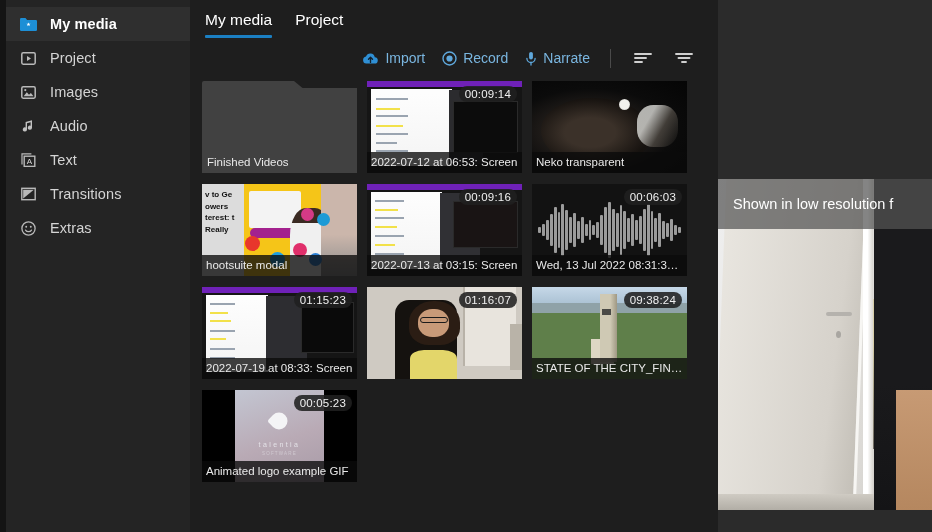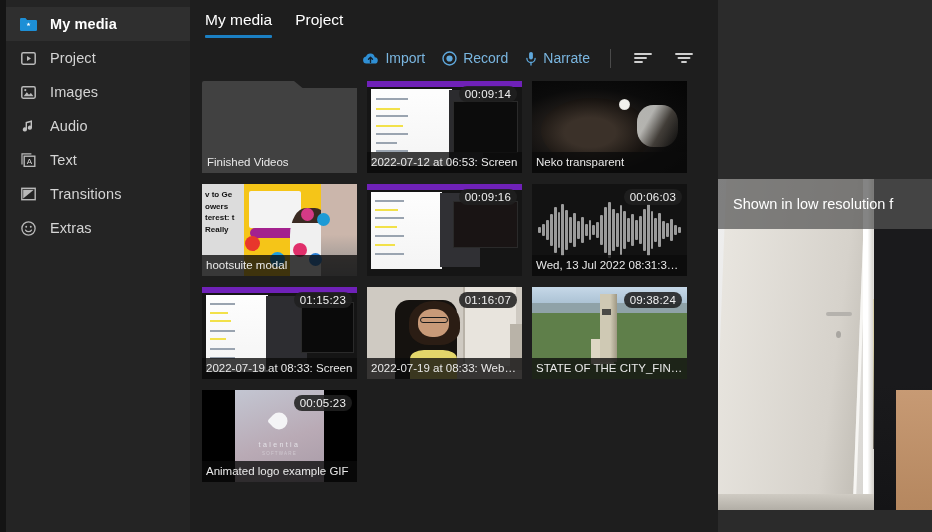--- a/index.html
+++ b/index.html
@@ -554,20 +554,21 @@
               <div class="line" style="top:33%"></div>
               <div class="line hl" style="top:44%;width:30%"></div>
               <div class="line" style="top:56%"></div>
               <div class="line hl" style="top:67%;width:28%"></div>
               <div class="line" style="top:79%"></div>
             </div>
             <div class="panel-m" style="left:47%;width:26%;background:#303034"></div>
             <div class="win-r" style="top:18%;height:52%;background:#191414"></div>
           </div>
           <div class="badge">00:09:16</div>
+          <div class="caption">2022-07-13 at 03:15: Screen</div>
         </div>
       </div>
 
       <div class="cell">
         <div class="card">
           <div class="thumb t-audio">
             <div class="wave">
               <i style="height:12%"></i>
                 <i style="height:20%"></i>
                 <i style="height:34%"></i>
@@ -638,21 +639,20 @@
             <div class="wall"></div>
               <div class="door"></div>
               <div class="shelf"></div>
             <div class="chair"></div>
               <div class="hair"></div>
               <div class="face"></div>
             <div class="glass"></div>
               <div class="body"></div>
           </div>
           <div class="badge">01:16:07</div>
-          <div class="caption">2022-07-19 at 08:33: Webcam</div>
         </div>
       </div>
 
       <div class="cell">
         <div class="card">
           <div class="thumb t-city">
             <div class="sky"></div>
               <div class="hills"></div>
               <div class="trees"></div>
             <div class="base"></div>

